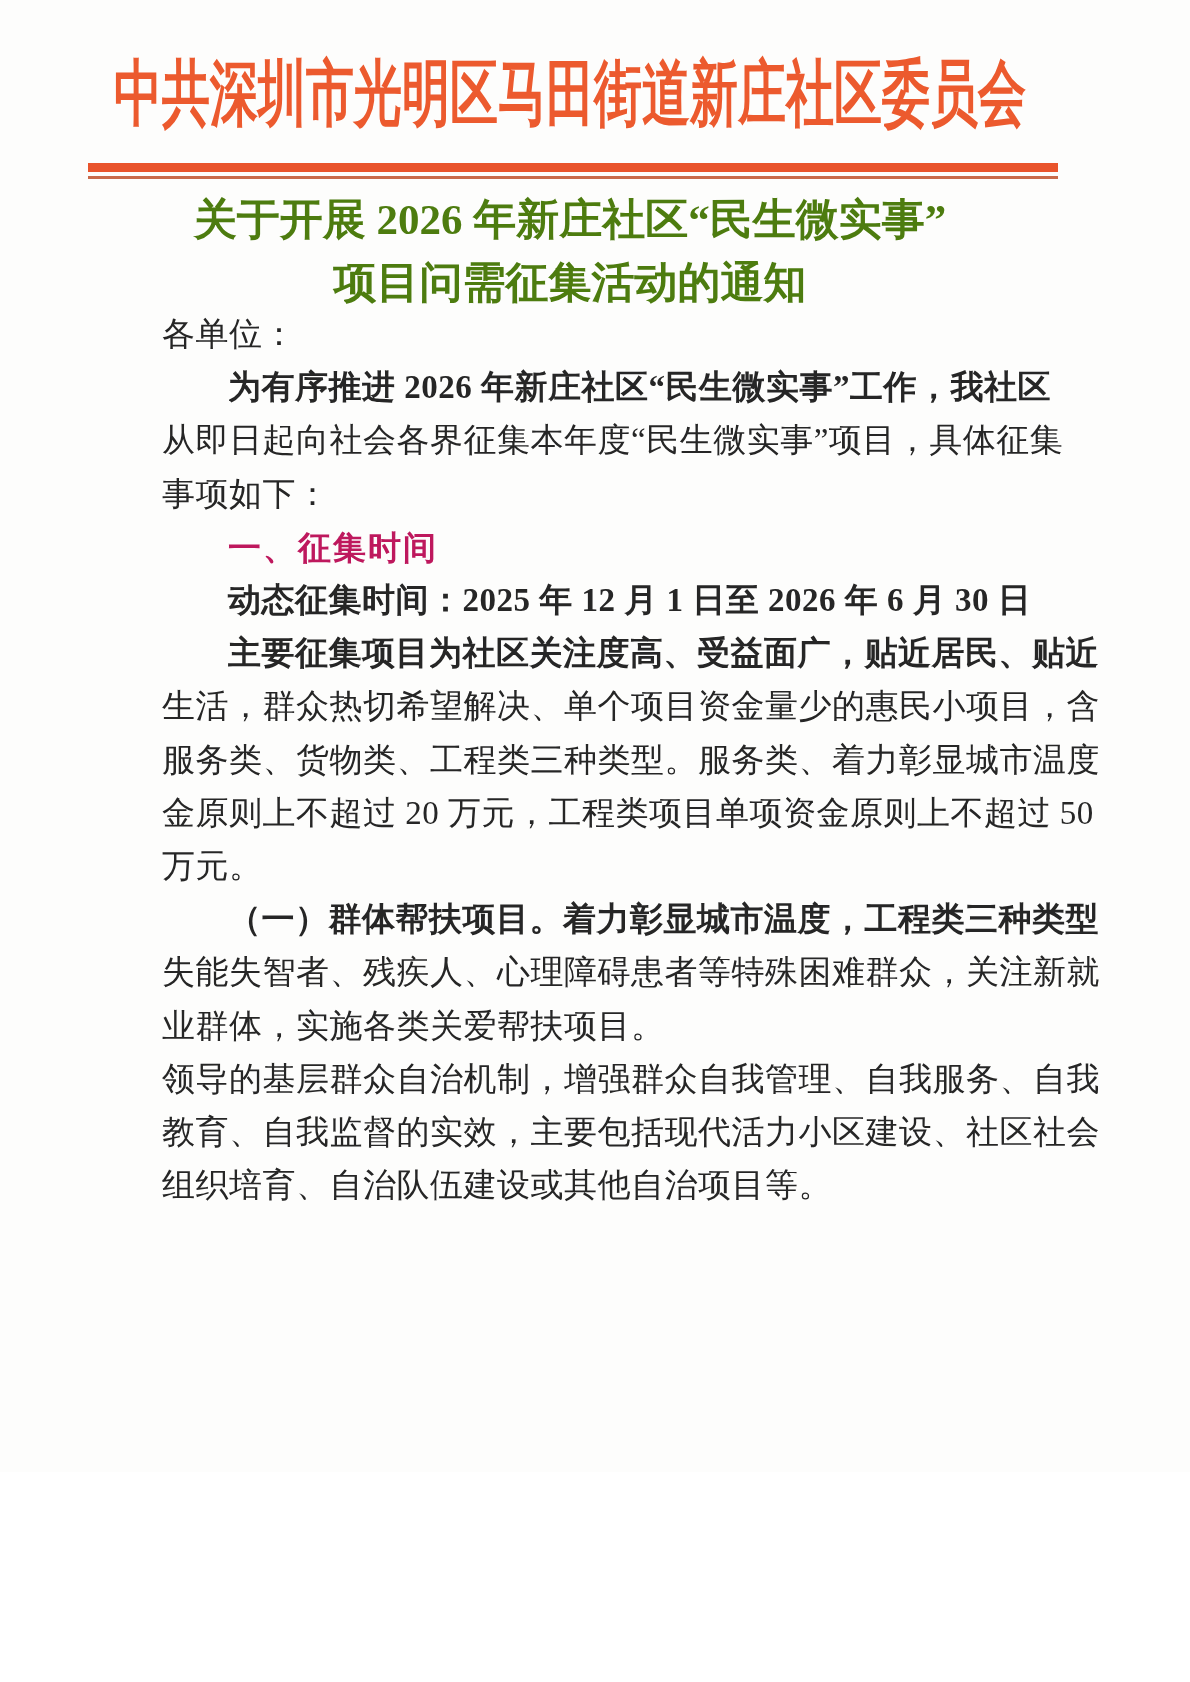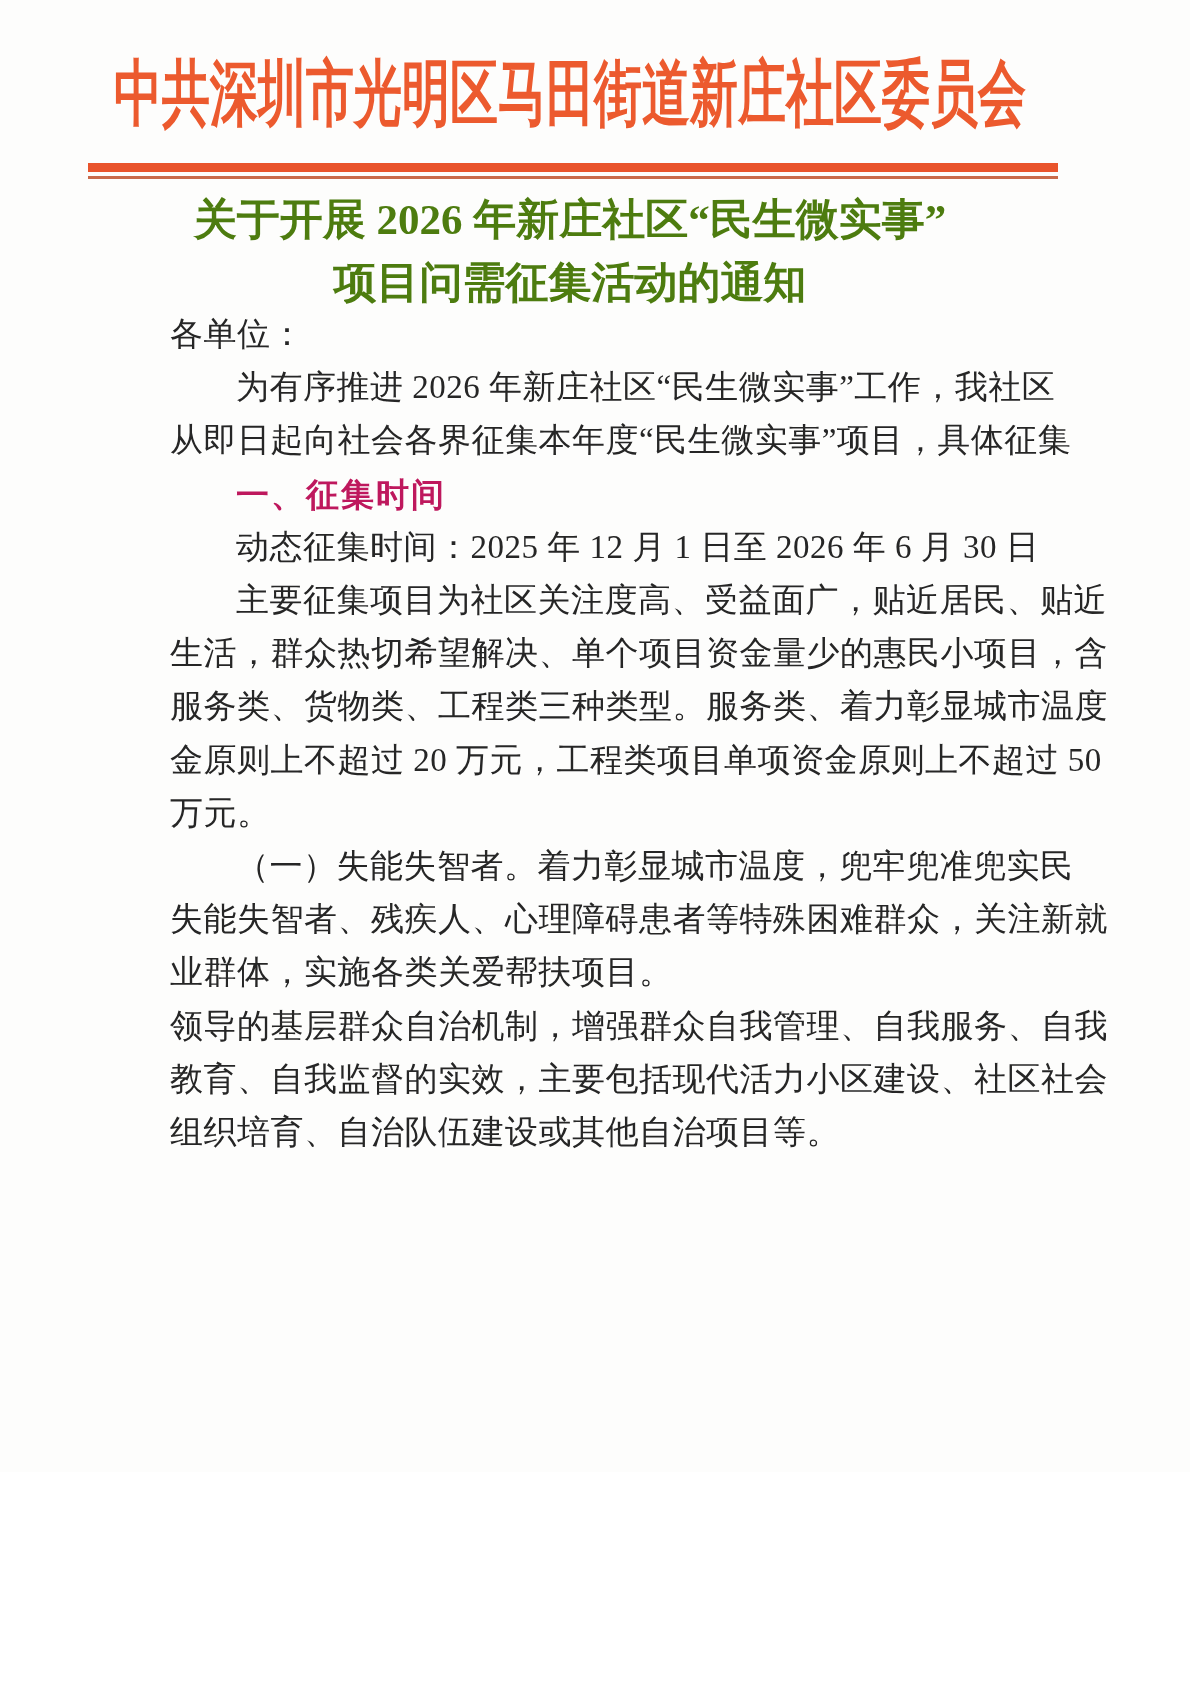--- a/index.html
+++ b/index.html
@@ -59,24 +59,23 @@
   
   .body-text {
     position: absolute;
     top: 308px;
     left: 162px;
     width: 890px;
     font-size: 33px;
     line-height: 53.2px;
     color: #262626;
     letter-spacing: 0.5px;
-    margin-left: 8px;
   }
   .bline { white-space: nowrap; }
-  .indent { padding-left: 66px; }
+  .indent { padding-left: 66px; font-weight: bold; }
   .bhead {
     font-family: "Liberation Sans", "DejaVu Sans", sans-serif;
     font-weight: bold;
     color: #be185d;
     letter-spacing: 2px;
   }
 </style>
 </head>
 <body>
 
@@ -86,28 +85,29 @@
   <div class="rule rule-thick rule-top-thick"></div>
   <div class="rule rule-thin rule-top-thin"></div>
 
   <div class="doc-title doc-title-1">关于开展 2026 年新庄社区“民生微实事”</div>
   <div class="doc-title doc-title-2">项目问需征集活动的通知</div>
 
   <div class="body-text">
     <div class="bline">各单位：</div>
     <div class="bline indent">为有序推进 2026 年新庄社区“民生微实事”工作，我社区</div>
     <div class="bline">从即日起向社会各界征集本年度“民生微实事”项目，具体征集</div>
+    <div class="bline">事项如下：</div>
     <div class="bline indent bhead">一、征集时间</div>
     <div class="bline indent">动态征集时间：2025 年 12 月 1 日至 2026 年 6 月 30 日</div>
     <div class="bline indent">主要征集项目为社区关注度高、受益面广，贴近居民、贴近</div>
     <div class="bline">生活，群众热切希望解决、单个项目资金量少的惠民小项目，含</div>
     <div class="bline">服务类、货物类、工程类三种类型。服务类、着力彰显城市温度</div>
     <div class="bline">金原则上不超过 20 万元，工程类项目单项资金原则上不超过 50</div>
     <div class="bline">万元。</div>
-    <div class="bline indent">（一）失能失智者。着力彰显城市温度，兜牢兜准兜实民</div>
+    <div class="bline indent">（一）群体帮扶项目。着力彰显城市温度，工程类三种类型</div>
     <div class="bline">失能失智者、残疾人、心理障碍患者等特殊困难群众，关注新就</div>
     <div class="bline">业群体，实施各类关爱帮扶项目。</div>
     <div class="bline">领导的基层群众自治机制，增强群众自我管理、自我服务、自我</div>
     <div class="bline">教育、自我监督的实效，主要包括现代活力小区建设、社区社会</div>
     <div class="bline">组织培育、自治队伍建设或其他自治项目等。</div>
   </div>
 
   <div class="rule rule-thin rule-bottom-thin"></div>
   <div class="rule rule-thick rule-bottom-thick"></div>
 

